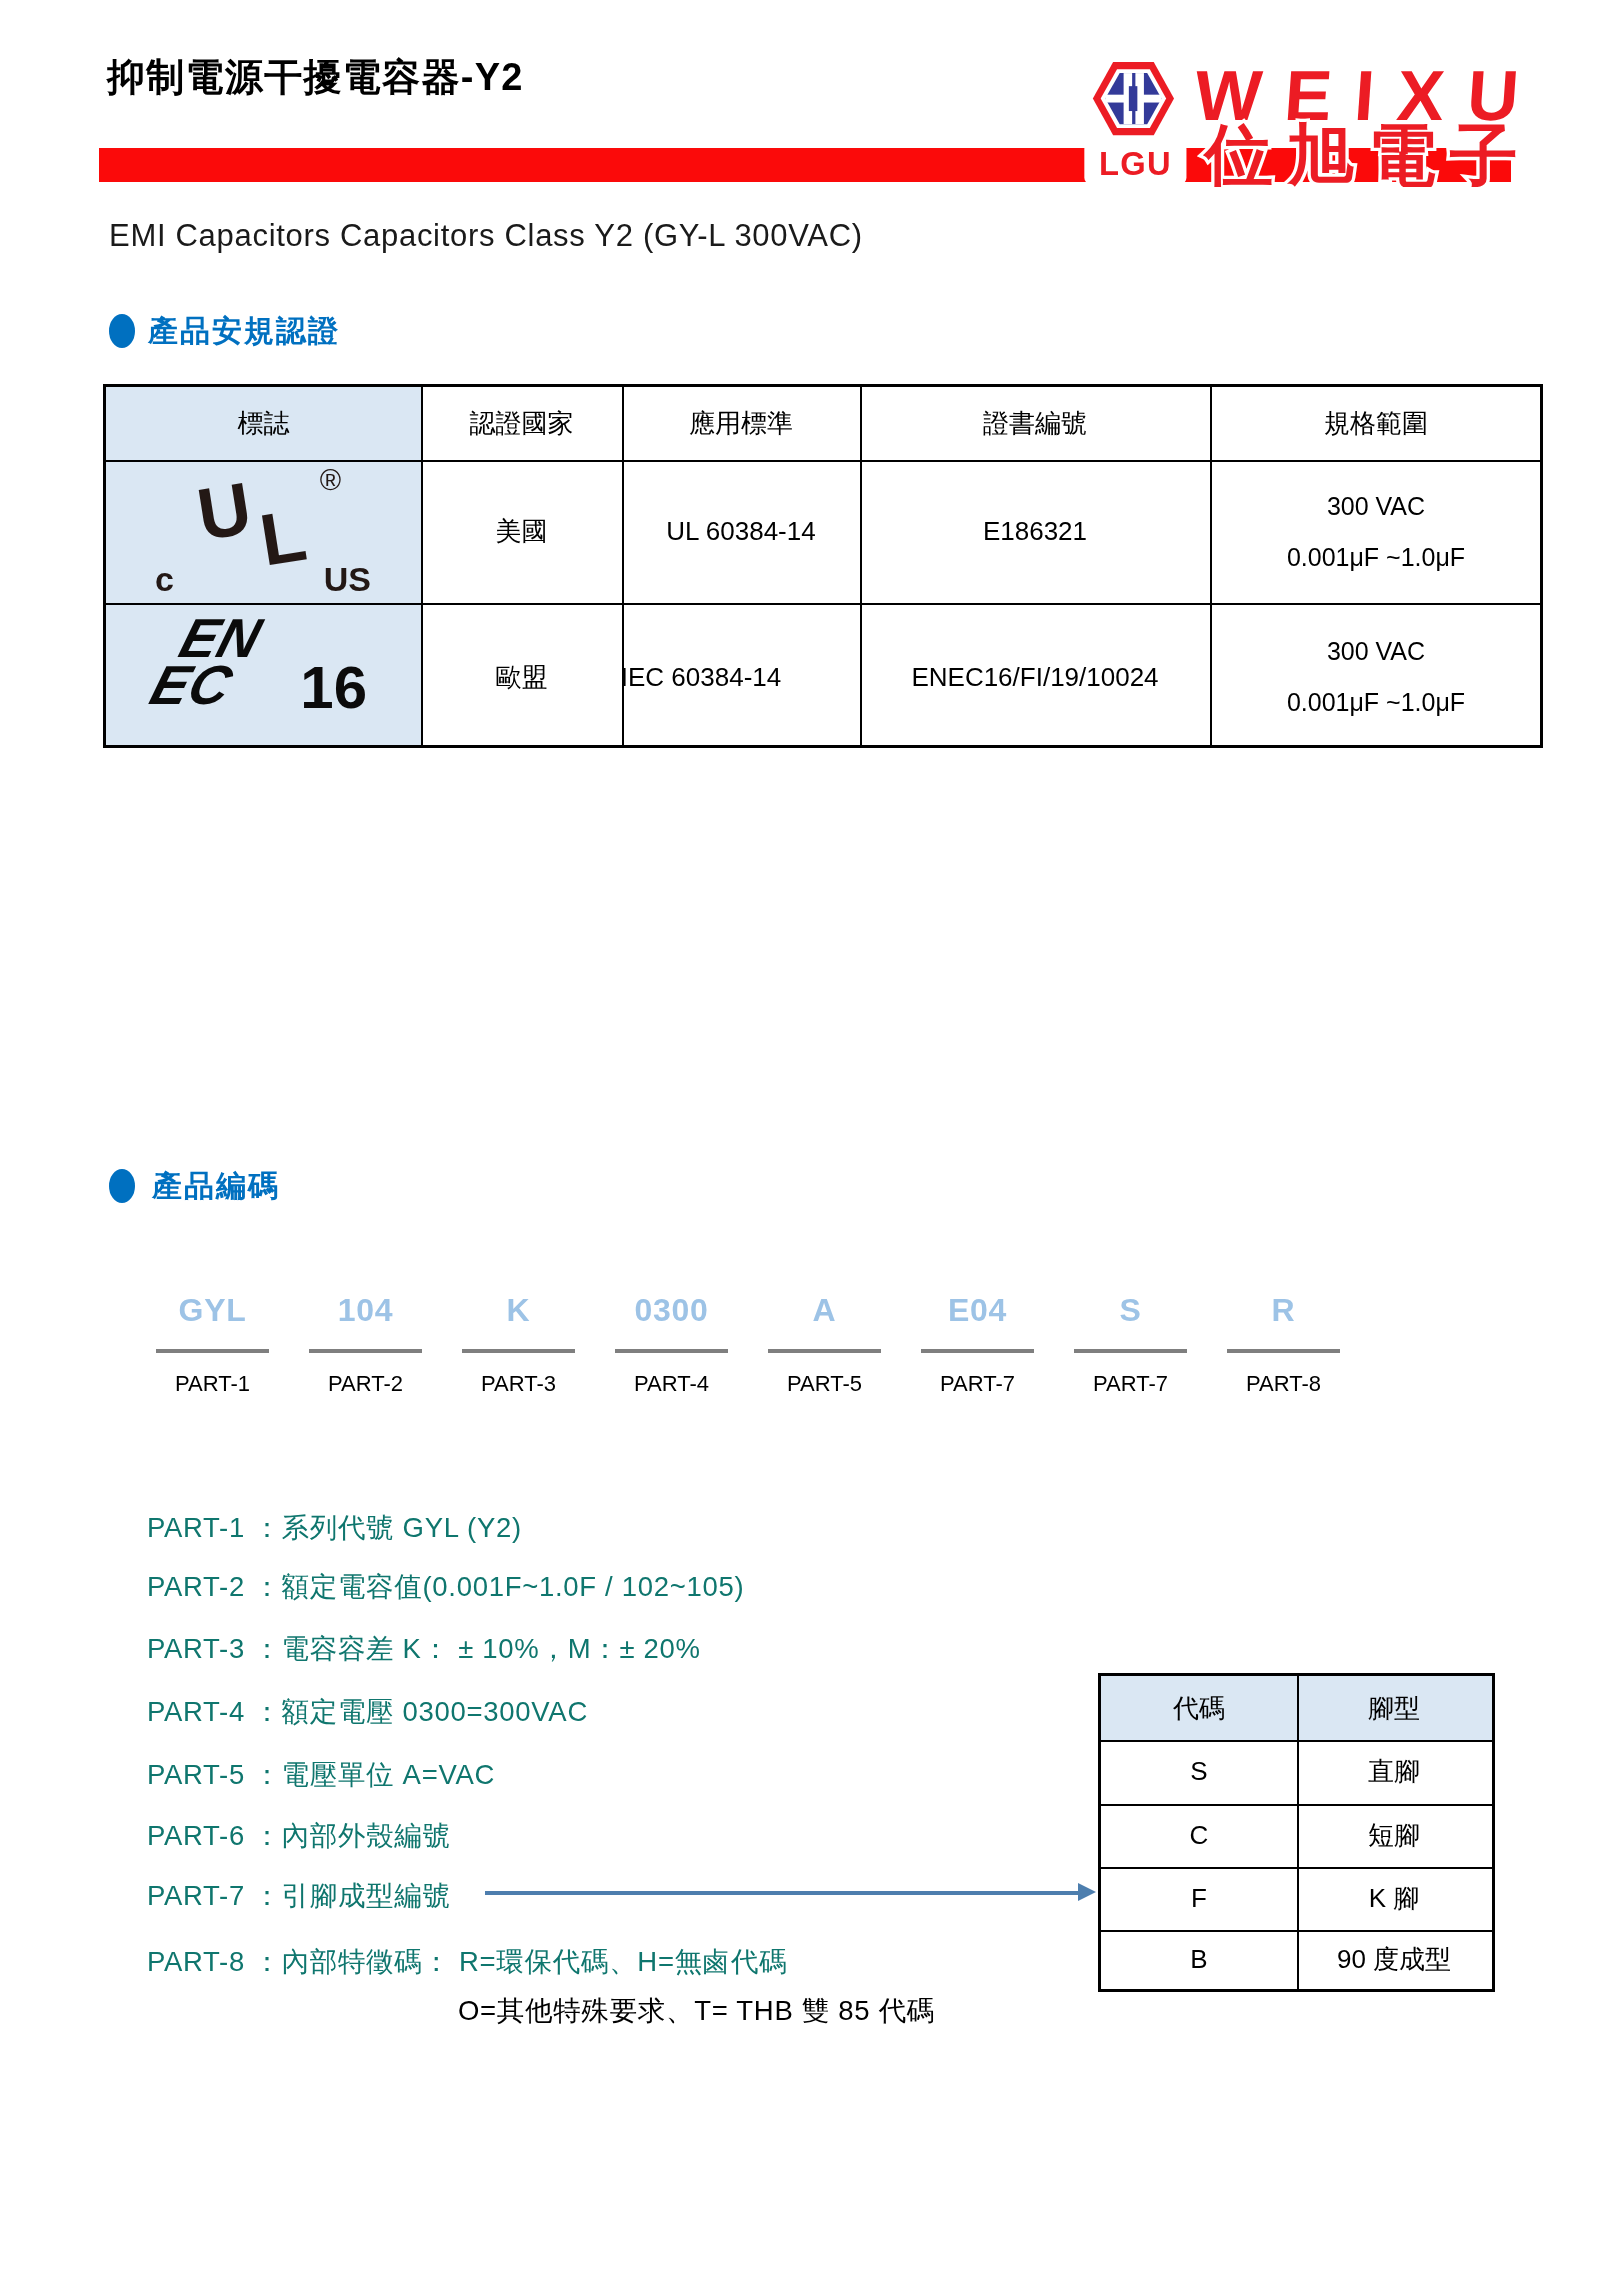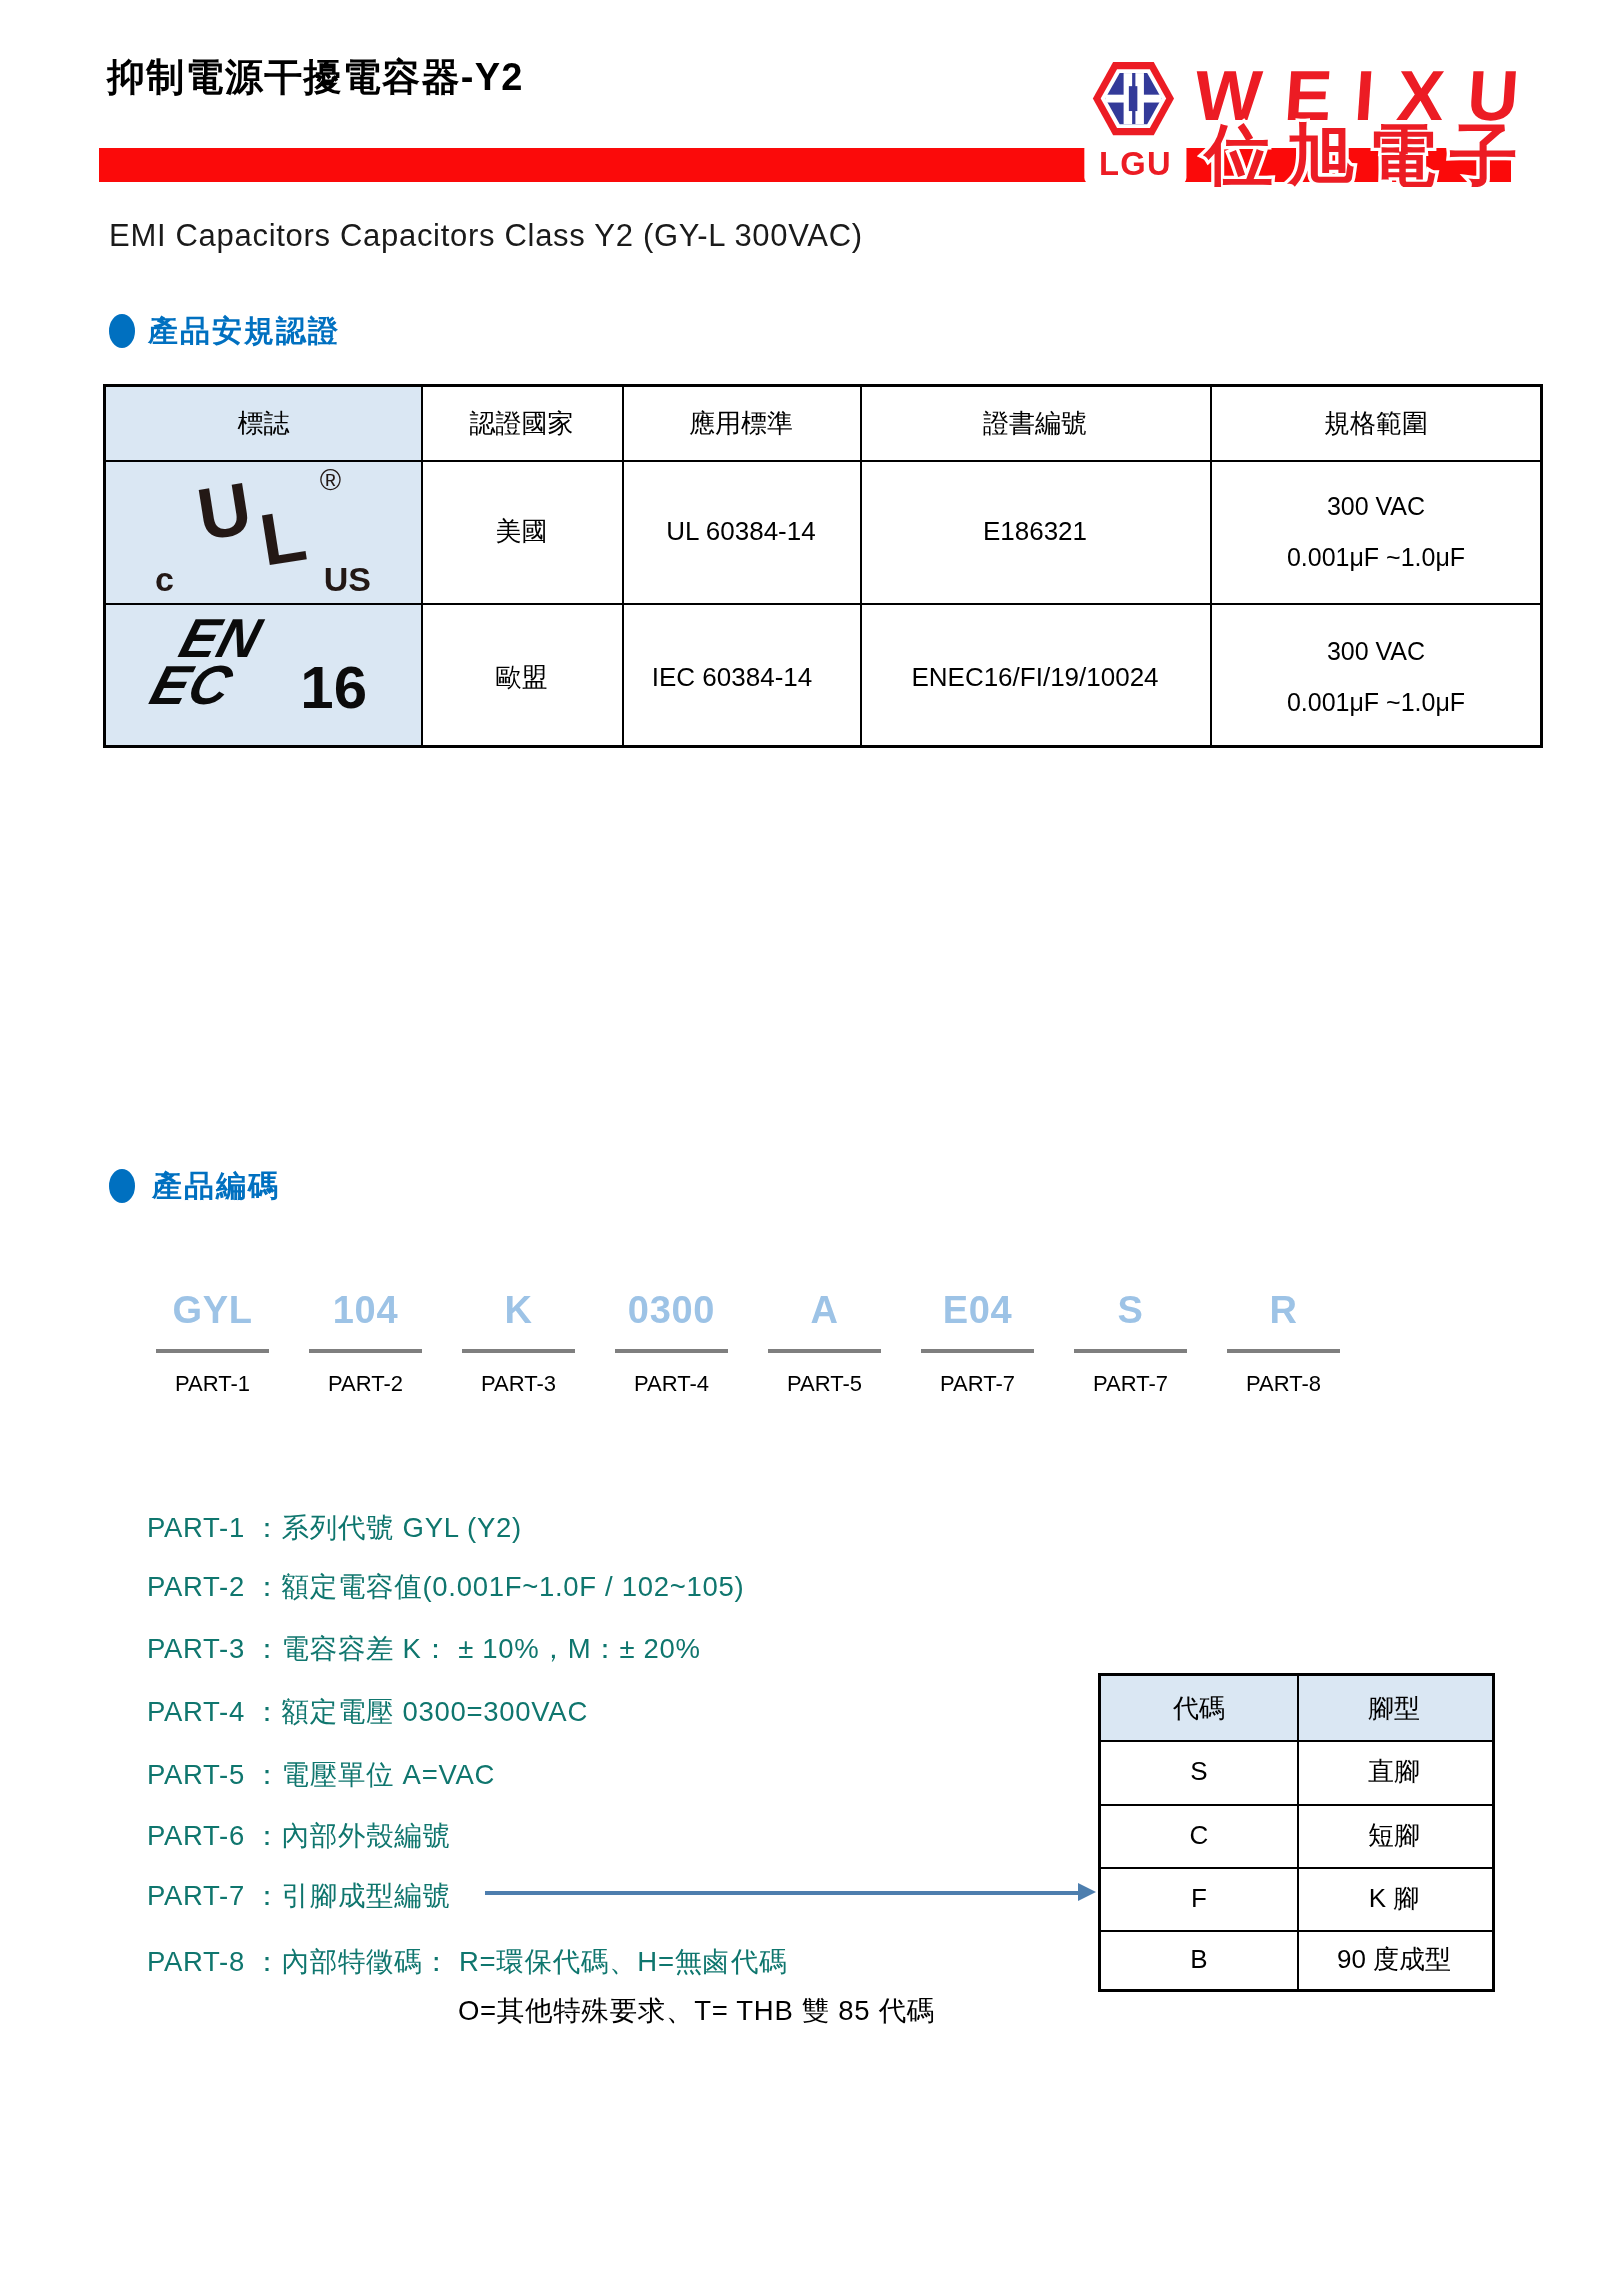--- a/index.html
+++ b/index.html
@@ -36,21 +36,21 @@
   .ul-us{position:absolute;right:0;bottom:3.9px;font-size:34px;font-weight:900;}
   .ul-reg{position:absolute;right:30px;top:-7.9px;font-size:29px;font-weight:400;}
   
   .enec-mark{position:absolute;width:203px;height:164px;color:#0b0b0b;}
   .enec-lines{position:absolute;left:6.5px;top:3.9px;transform:skewX(-16deg);font-style:italic;font-weight:900;font-size:55px;line-height:47px;letter-spacing:0.7px;}
   .enec-ec{margin-left:-15.7px;}
   .enec-16{position:absolute;right:3.9px;top:42px;font-size:60px;font-weight:700;font-style:normal;}
   
   .code-row{left:136px;top:1285px;width:1227px;height:144px;display:flex;}
   .code-item{width:153px;display:flex;flex-direction:column;align-items:center;}
-  .code-text{height:50px;font-size:38px;font-weight:700;color:#9dc3e6;letter-spacing:0.7px;display:flex;align-items:center;}
+  .code-text{height:50px;font-size:32px;font-weight:700;color:#9dc3e6;letter-spacing:0.7px;display:flex;align-items:center;}
   .code-underline{margin-top:14.4px;width:113px;height:3.3px;background:#7f7f7f;}
   .code-label{margin-top:18.3px;font-size:22px;font-weight:500;color:#000;}
   
   .part-line{left:147px;height:39px;display:flex;align-items:center;font-size:27.5px;color:#0f766e;letter-spacing:0.7px;}
   .part-note{left:458px;top:1993px;font-size:27.5px;color:#000;letter-spacing:0.7px;}
   
   .arrow-line{left:485px;top:1891px;width:594px;height:3.9px;background:#4d7eae;}
   .arrow-head{left:1078px;top:1883px;width:0;height:0;border-top:9.8px solid transparent;border-bottom:9.8px solid transparent;border-left:18.3px solid #4d7eae;}
   
   .pin-table{left:1098px;top:1673px;width:397px;height:319px;border:3.3px solid #000;box-sizing:border-box;}
@@ -119,21 +119,21 @@
     </div>
 
     <div class="enec-mark" style="left:62px;top:224px;">
       <div class="enec-lines">
         <div>EN</div>
         <div class="enec-ec">EC</div>
       </div>
       <span class="enec-16">16</span>
     </div>
     <div class="cell" style="left:315px;top:216px;width:201px;height:148px;">歐盟</div>
-    <div class="cell" style="left:516px;top:216px;width:220px;height:148px;">IEC 60384-14</div>
+    <div class="cell" style="left:485px;top:216px;width:220px;height:148px;">IEC 60384-14</div>
     <div class="cell" style="left:754px;top:216px;width:350px;height:148px;">ENEC16/FI/19/10024</div>
     <div class="cell range-cell" style="left:1104px;top:216px;width:332px;height:148px;">
       <span>300 VAC</span>
       <span>0.001μF ~1.0μF</span>
     </div>
   </div>
 
   <div class="abs bullet" style="left:109px;top:1169px;"></div>
   <div class="abs sec-label" style="left:152px;top:1166px;">產品編碼</div>
 

